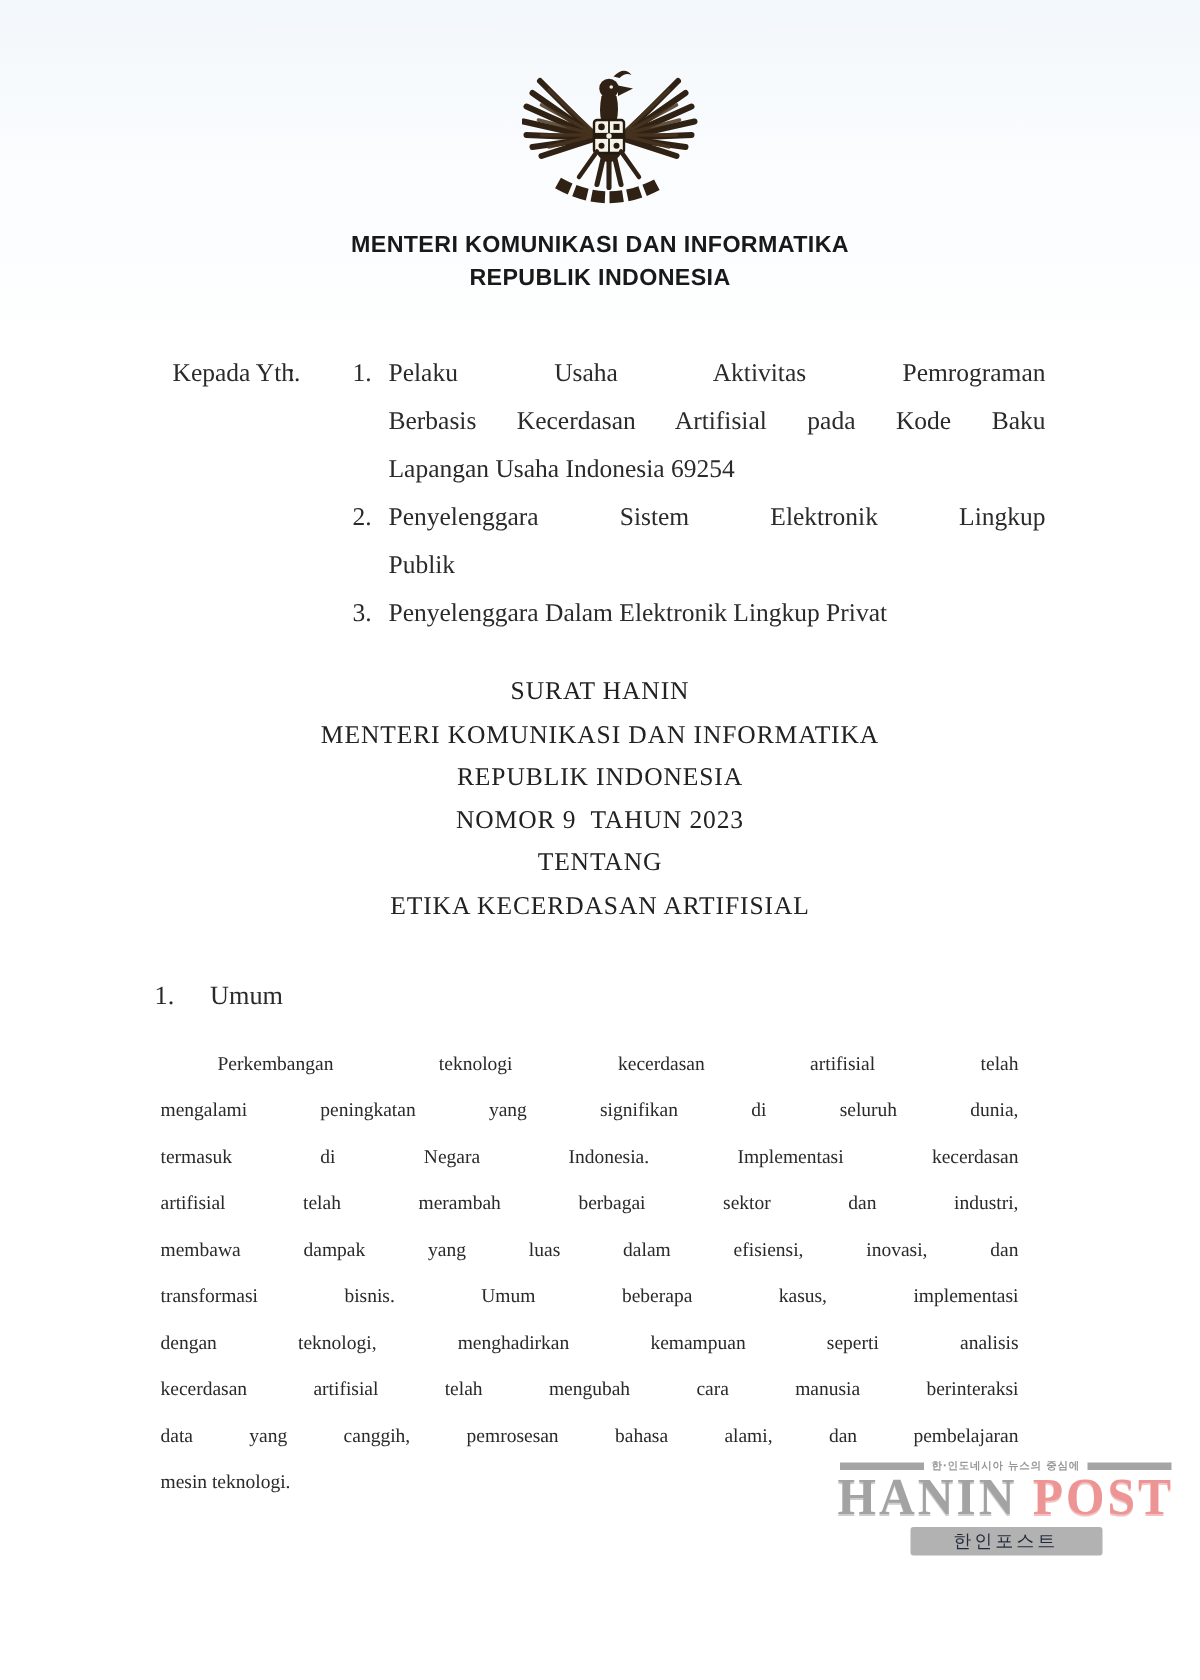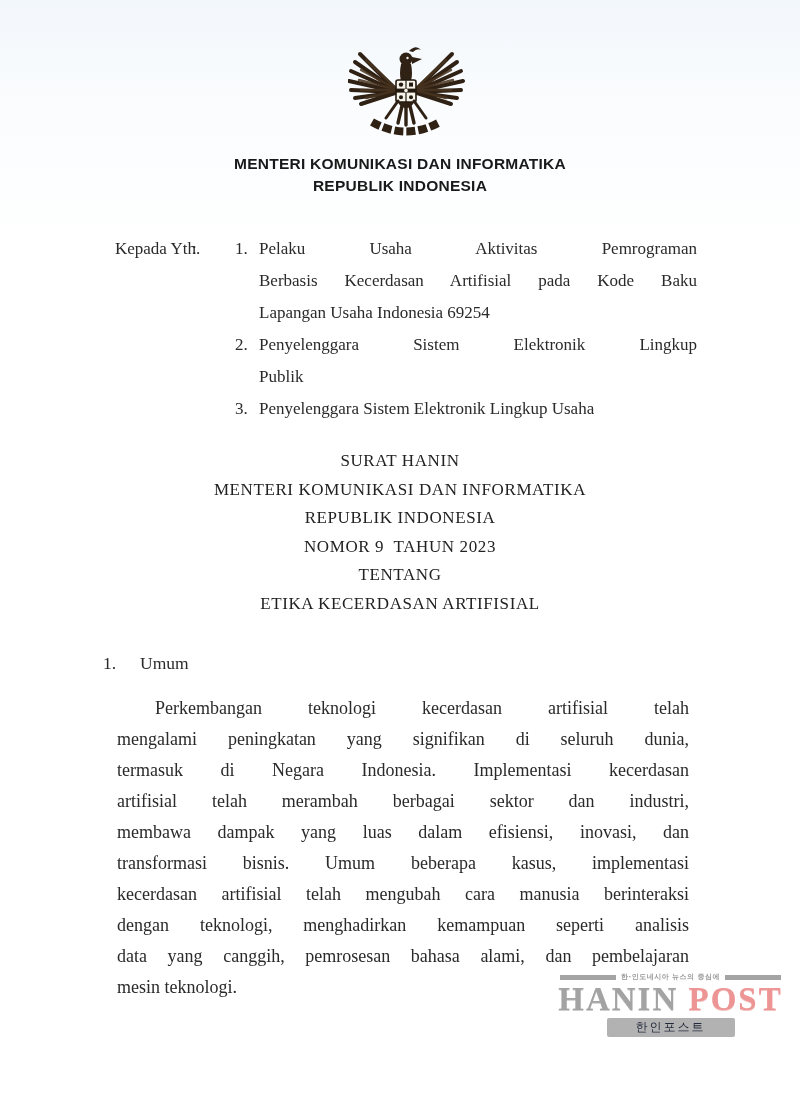--- a/index.html
+++ b/index.html
@@ -35,21 +35,21 @@
   .l{text-align:left;}
   
   .title-block{
     position:absolute;top:447px;left:0;width:100%;text-align:center;
     font-size:17px;line-height:28.6px;letter-spacing:.6px;color:#222;
   }
   .tline{white-space:pre;}
   
   .section{position:absolute;top:653px;left:103px;display:flex;font-size:17.5px;color:#2a2a2a;}
   .section-num{width:37px;}
-  .para{position:absolute;top:693px;left:117px;width:572px;font-size:18px;color:#2a2a2a;}
+  .para{position:absolute;top:693px;left:107px;width:572px;font-size:13px;color:#2a2a2a;}
   .para .line{line-height:31px;}
   .indent{padding-left:38px;}
   
   .wm{position:absolute;left:543px;top:973px;width:255px;text-align:center;opacity:.92;}
   .wm-top{display:flex;align-items:center;justify-content:center;gap:5px;height:9px;font-weight:bold;}
   .wm-topbar{height:5px;background:#9d9d9d;flex:1;max-width:56px;}
   .wm-tag{font-family:"DejaVu Sans", sans-serif;font-size:7px;color:#8f8f8f;
           letter-spacing:.5px;white-space:nowrap;line-height:9px;}
   .wm-name{
     font-family:"Liberation Serif", serif;font-weight:bold;
@@ -153,21 +153,21 @@
         <div class="item">
           <div class="item-num">2.</div>
           <div class="item-body">
             <div class="line j">Penyelenggara Sistem Elektronik Lingkup</div>
             <div class="line l">Publik</div>
           </div>
         </div>
         <div class="item">
           <div class="item-num">3.</div>
           <div class="item-body">
-            <div class="line l">Penyelenggara Sistem Elektronik Lingkup Usaha</div>
+            <div class="line l">Penyelenggara Dalam Elektronik Lingkup Privat</div>
           </div>
         </div>
       </div>
     </div>
   </div>
 
   <div class="title-block">
     <div class="tline">SURAT HANIN</div>
     <div class="tline">MENTERI KOMUNIKASI DAN INFORMATIKA</div>
     <div class="tline">REPUBLIK INDONESIA</div>
@@ -181,22 +181,22 @@
     <div>Umum</div>
   </div>
 
   <div class="para">
     <div class="line j indent">Perkembangan teknologi kecerdasan artifisial telah</div>
     <div class="line j">mengalami peningkatan yang signifikan di seluruh dunia,</div>
     <div class="line j">termasuk di Negara Indonesia. Implementasi kecerdasan</div>
     <div class="line j">artifisial telah merambah berbagai sektor dan industri,</div>
     <div class="line j">membawa dampak yang luas dalam efisiensi, inovasi, dan</div>
     <div class="line j">transformasi bisnis. Umum beberapa kasus, implementasi</div>
+    <div class="line j">dengan teknologi, menghadirkan kemampuan seperti analisis</div>
     <div class="line j">kecerdasan artifisial telah mengubah cara manusia berinteraksi</div>
-    <div class="line j">dengan teknologi, menghadirkan kemampuan seperti analisis</div>
     <div class="line j">data yang canggih, pemrosesan bahasa alami, dan pembelajaran</div>
     <div class="line l">mesin teknologi.</div>
   </div>
 
   <div class="wm">
     <div class="wm-top">
       <div class="wm-topbar"></div>
       <div class="wm-tag">한·인도네시아 뉴스의 중심에</div>
       <div class="wm-topbar"></div>
     </div>

